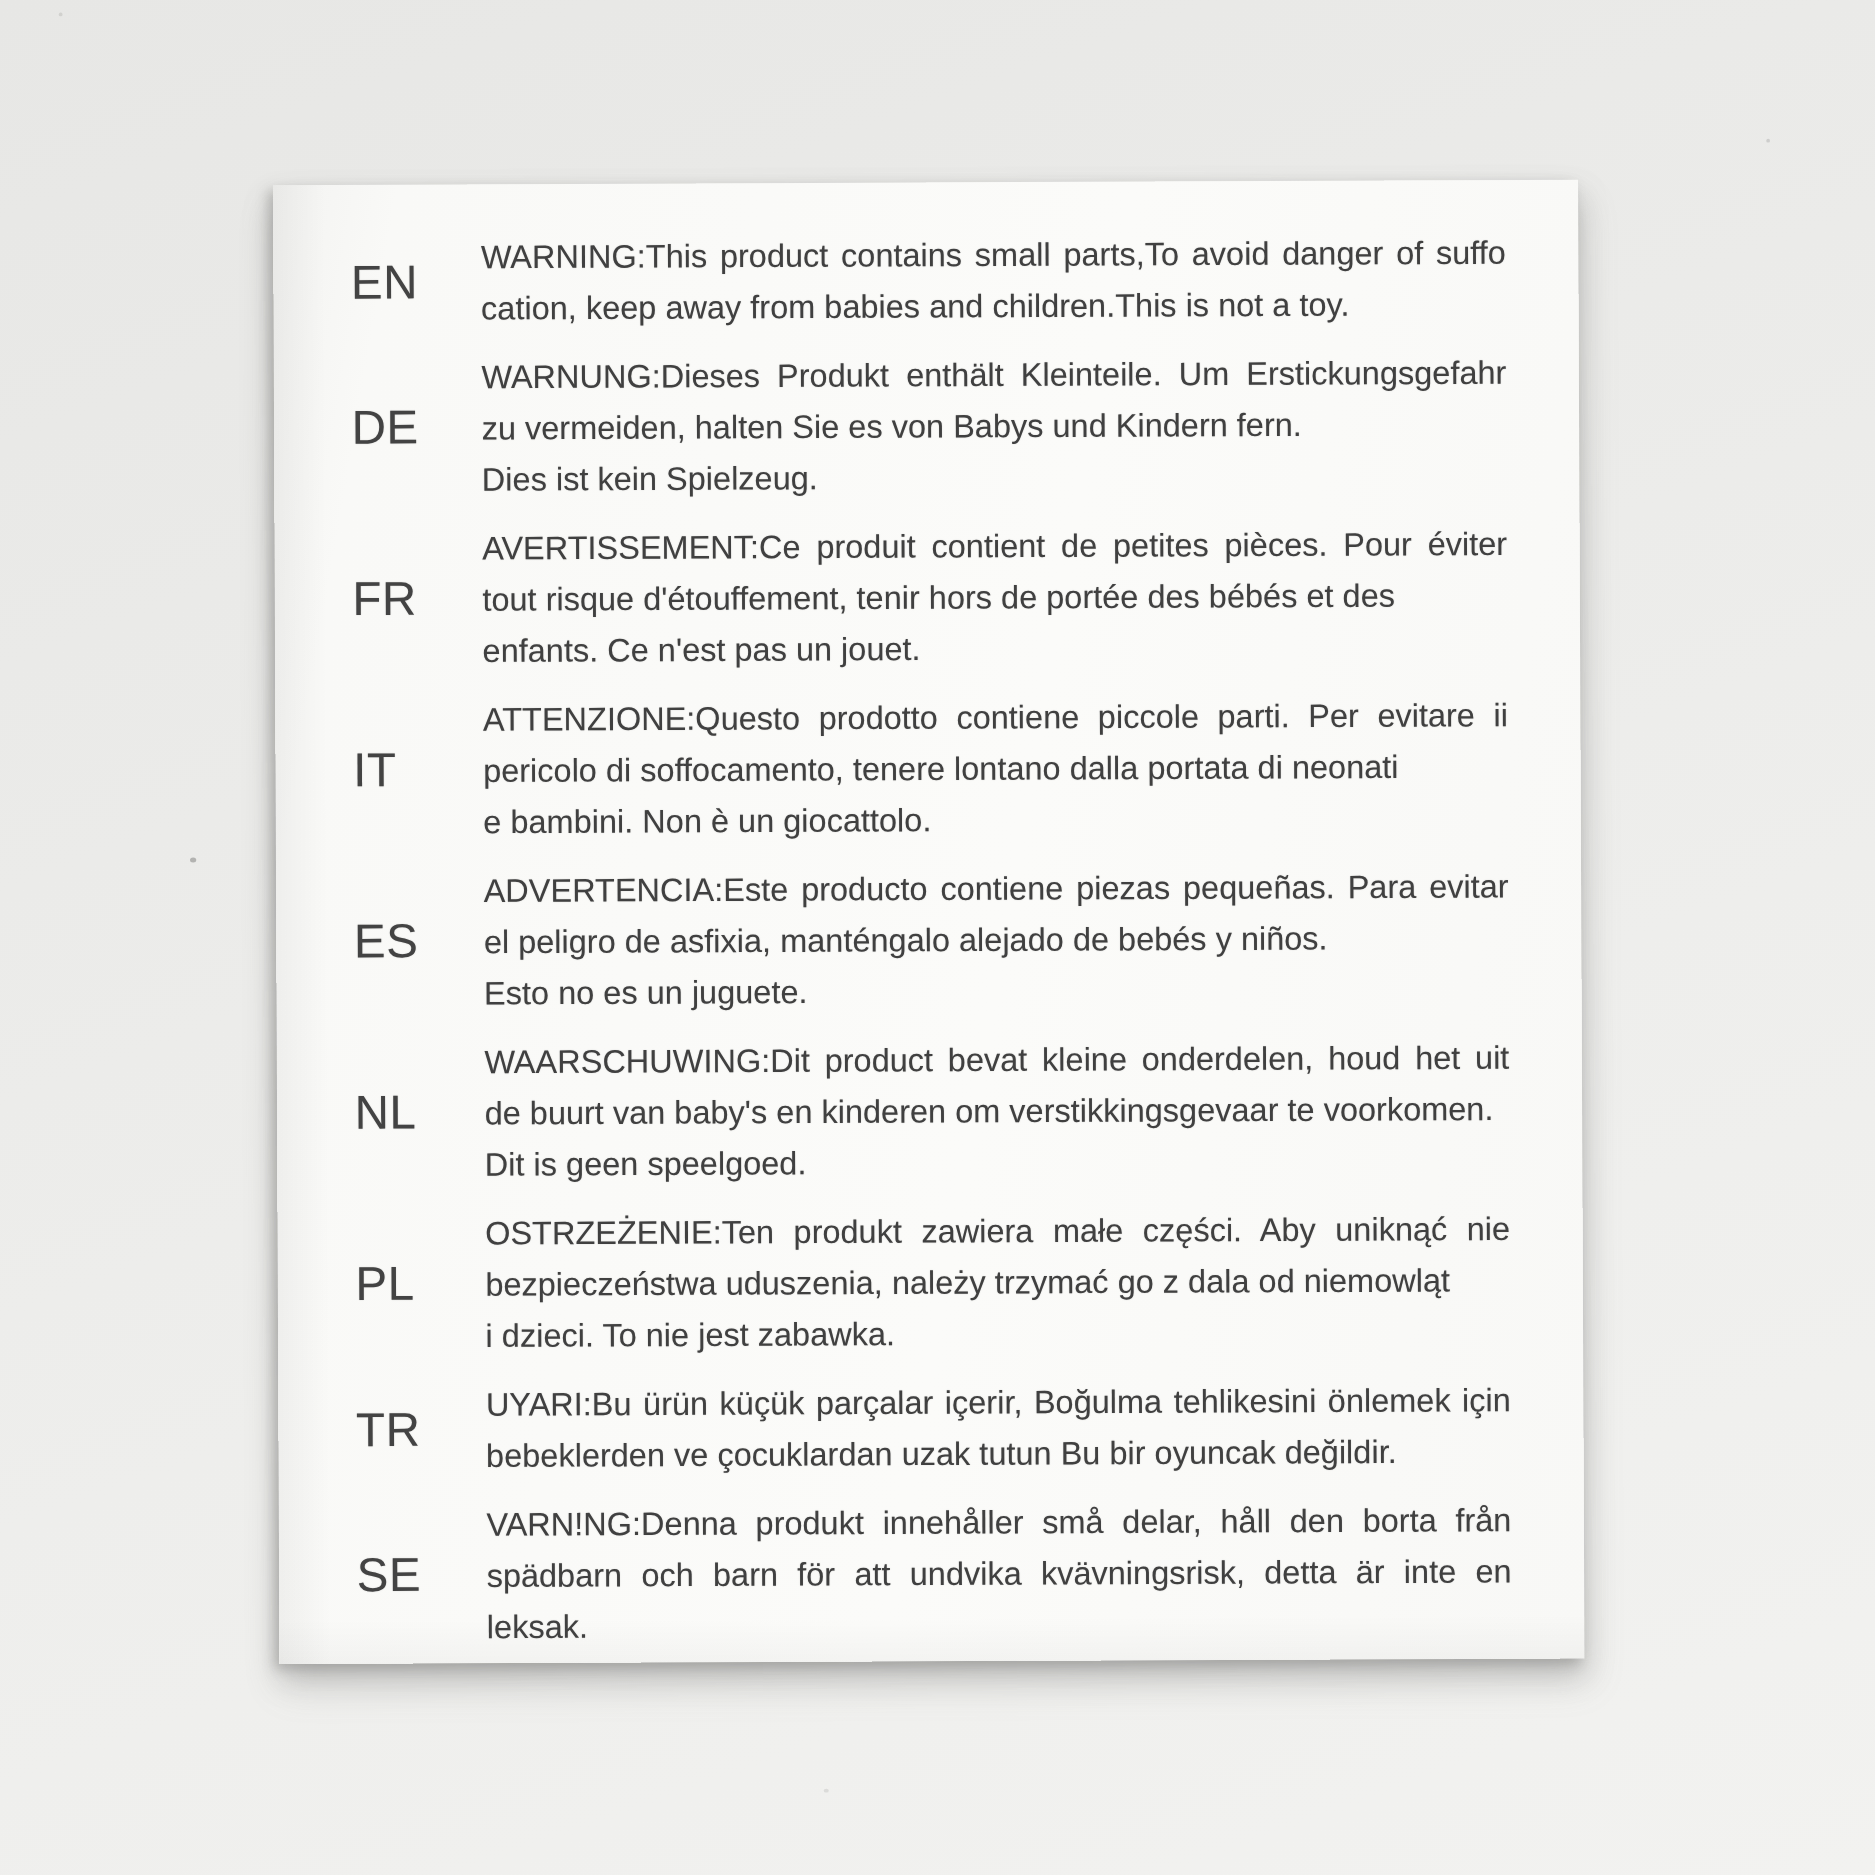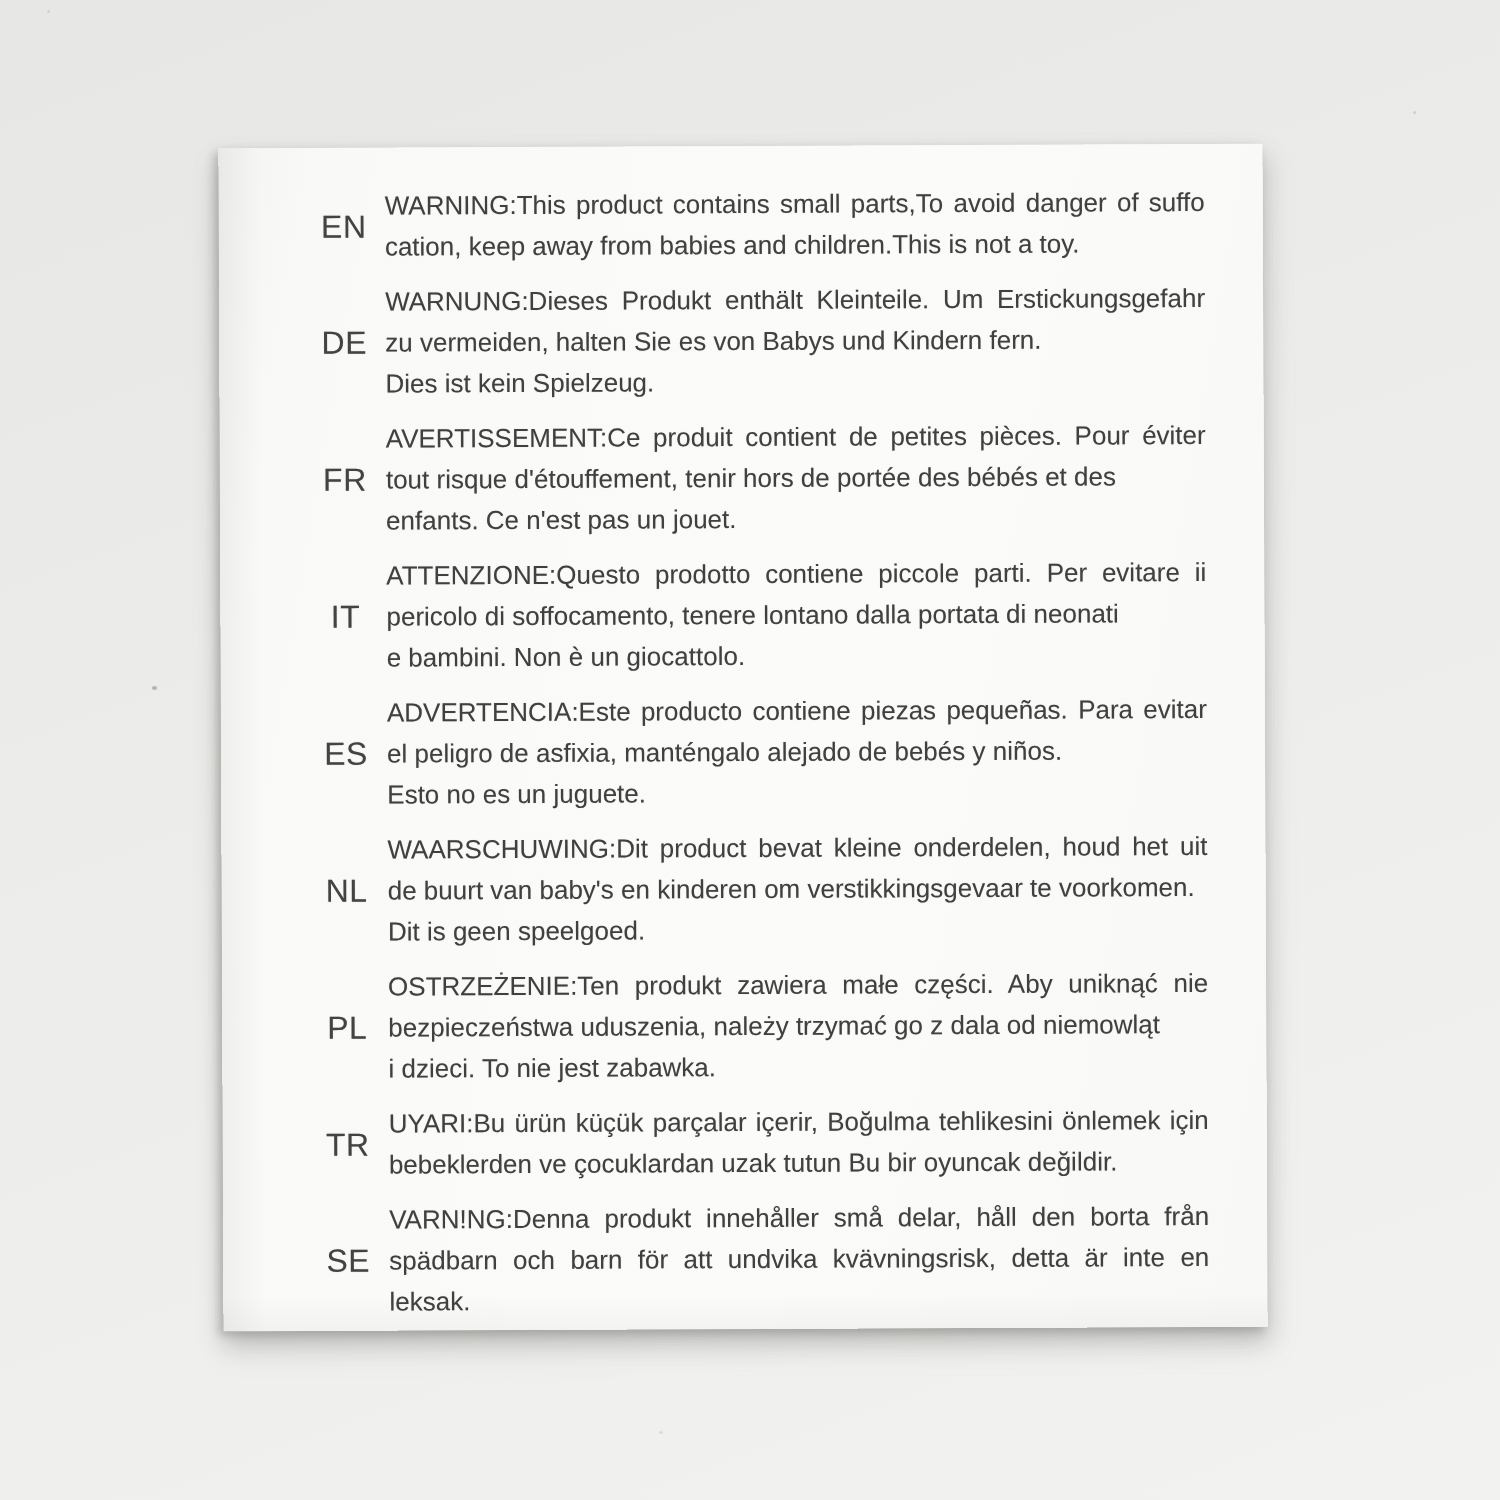--- a/index.html
+++ b/index.html
@@ -43,25 +43,25 @@
     top: 38px;
     right: 0;
   }
   .row {
     display: flex;
     align-items: center;
     margin-bottom: 14px;
   }
   .code {
     width: 166px;
-    padding-left: 84px;
+    padding-left: 62px;
     box-sizing: border-box;
     flex: 0 0 166px;
-    text-align: center;
-    font-size: 32px;
+    text-align: left;
+    font-size: 38px;
     letter-spacing: 0.5px;
     color: #434343;
     text-shadow: 0 0 1px rgba(67,67,67,0.30);
   }
   .text {
     width: 820px;
     flex: 0 0 820px;
     font-size: 26px;
     line-height: 41px;
     color: #404040;

